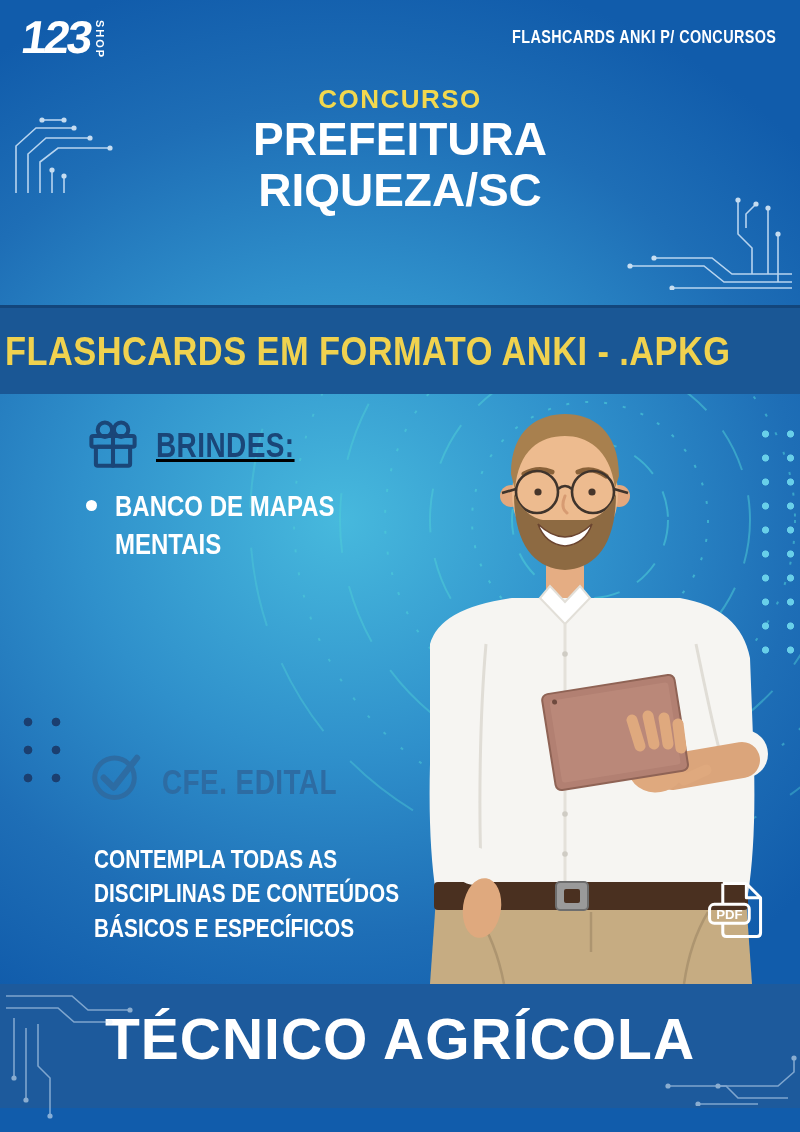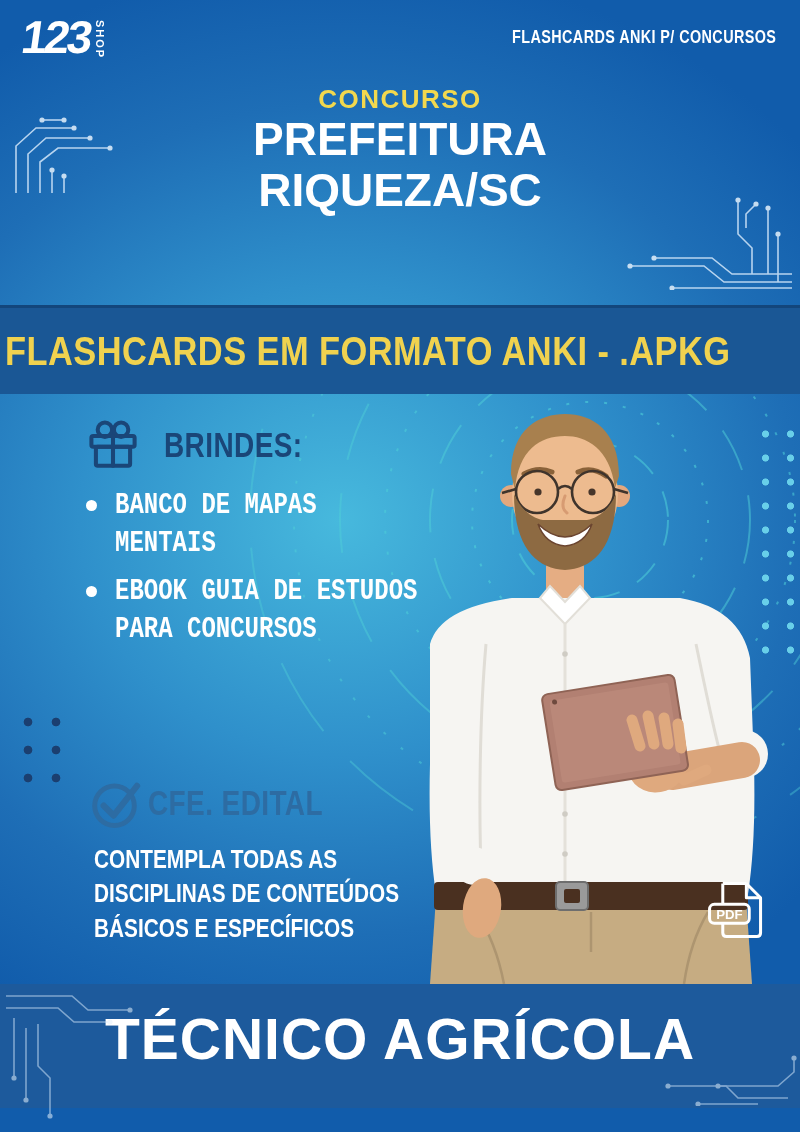--- a/index.html
+++ b/index.html
@@ -59,29 +59,29 @@
   }
   .dots-navy{
     left:10px;top:702px;width:58px;height:86px;z-index:1;
     background-image:radial-gradient(circle,#1b3f70 4px,transparent 4.7px);
     background-size:28px 28px;background-position:4px 6px;
   }
   .circuit{z-index:2;opacity:.85;}
   
   .person{left:388px;top:392px;z-index:3;}
   
-  .brindes-header{left:86px;top:418px;display:flex;align-items:center;gap:24px;z-index:6;}
+  .brindes-header{left:86px;top:418px;display:flex;align-items:center;gap:16px;z-index:6;text-decoration:underline;}
   .section-label{
     font-weight:bold;font-size:35px;letter-spacing:.5px;white-space:nowrap;
     transform:scaleX(.8);transform-origin:left center;
   }
   .brindes-header .section-label{color:#1a4678;}
-  .edital-header{left:90px;top:776px;display:flex;align-items:center;z-index:6;}
+  .edital-header{left:90px;top:748px;display:flex;align-items:flex-end;gap:14px;z-index:6;}
   .edital-header .section-label{color:#2d6ca3;}
-  .benefit-list{left:86px;top:487px;z-index:6;font-family:Liberation Mono, monospace;}
+  .benefit-list{left:86px;top:487px;z-index:6;}
   .benefit-item{display:flex;align-items:flex-start;margin-bottom:11px;}
   .bullet{width:11px;height:11px;border-radius:50%;background:#fff;margin:13px 18px 0 0;flex:0 0 11px;}
   .benefit-text{
     color:#fff;font-weight:bold;font-size:30px;line-height:1.25;
     white-space:pre-line;transform:scaleX(.8);transform-origin:left top;
   }
   .edital-body{
     left:94px;top:842px;color:#fff;font-weight:bold;font-size:26px;line-height:1.32;
     white-space:pre-line;transform:scaleX(.8);transform-origin:left top;z-index:6;
   }
@@ -260,25 +260,20 @@
     </svg>
     <span class="section-label">BRINDES:</span>
   </div>
 
   <div class="abs benefit-list">
     <div class="benefit-item">
       <div class="bullet"></div>
       <div class="benefit-text">BANCO DE MAPAS
 MENTAIS</div>
     </div>
-    <div class="benefit-item">
-      <div class="bullet"></div>
-      <div class="benefit-text">EBOOK GUIA DE ESTUDOS
-PARA CONCURSOS</div>
-    </div>
   </div>
 
   <div class="abs edital-header">
     <svg width="58" height="54" viewBox="0 0 64 60">
       <circle cx="27" cy="33" r="22" fill="none" stroke="#2d6ca3" stroke-width="5.5"></circle>
       <path d="M15,33 L26,44 L52,11" fill="none" stroke="#2d6ca3" stroke-width="7" stroke-linecap="round" stroke-linejoin="round"></path>
     </svg>
     <span class="section-label">CFE. EDITAL</span>
   </div>
   <div class="abs edital-body">CONTEMPLA TODAS AS

